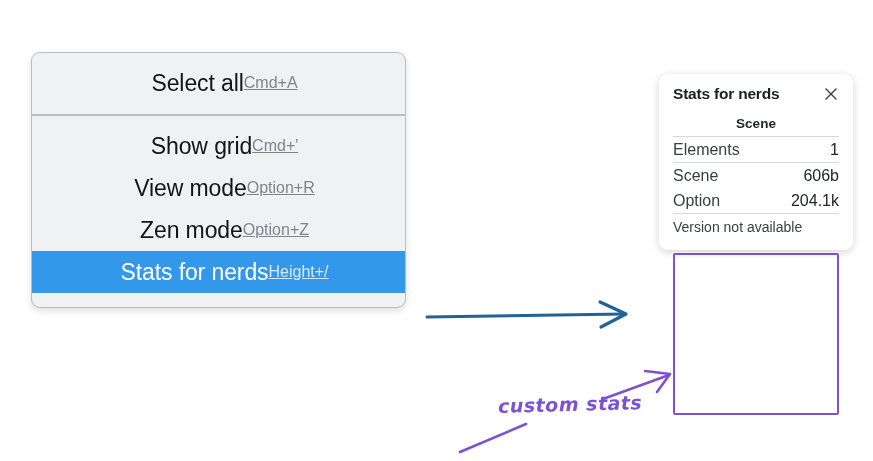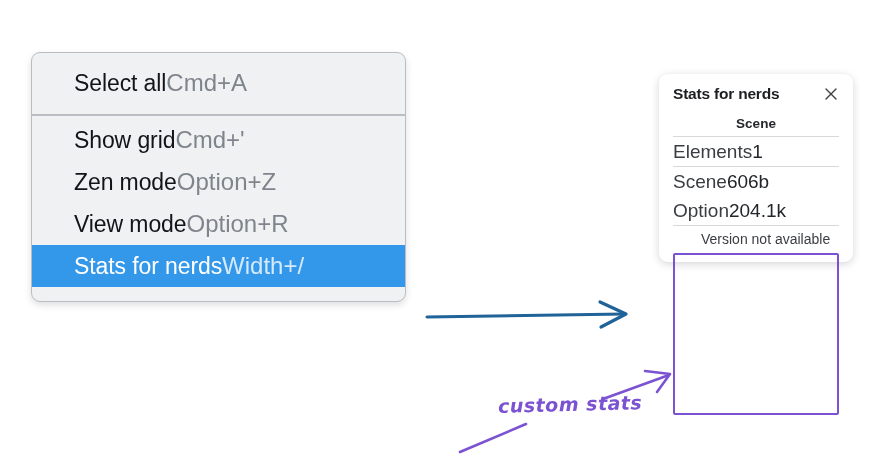--- a/index.html
+++ b/index.html
@@ -26,48 +26,49 @@
     background: #f0f1f3;
     border: 1px solid #b9bdc4;
     border-radius: 9px;
     box-shadow: 0 3px 7px rgba(0,0,0,0.13);
     overflow: hidden;
   }
   .menu-group {
     padding: 9px 0 11px 0;
   }
   .menu-group.group-top { padding: 9px 0 10px 0; }
-  .menu-group.group-bottom { padding: 3px 0 14px 0; }
+  .menu-group.group-bottom { padding: 9px 0 14px 0; }
   .menu-divider {
     height: 2px;
     background: #b9bdc4;
     width: 100%;
   }
   .menu-item {
     display: flex;
     align-items: center;
-    justify-content: flex-start;
+    justify-content: center;
     height: 42px;
     padding: 0 30px 0 42px;
     box-sizing: border-box;
     cursor: default;
   }
   .menu-item.selected {
     background: #3498ea;
   }
   .menu-label {
     font-size: 23px;
     color: #111418;
     letter-spacing: -0.1px;
     white-space: nowrap;
   }
   .menu-shortcut {
-    font-size: 24px;
+    font-size: 16px;
     color: #7f858d;
     white-space: nowrap;
+    text-decoration: underline;
   }
   .menu-item.selected .menu-label { color: #ffffff; }
   .menu-item.selected .menu-shortcut { color: #d4e9fb; }
 
   
   #stats-panel {
     position: absolute;
     left: 659px;
     top: 74px;
     width: 194px;
@@ -106,31 +107,30 @@
     padding: 4px 0 5px 0;
   }
   .section-rule {
     height: 1px;
     background: #d6d8dc;
     width: 100%;
   }
   .stat-row {
     display: flex;
     align-items: center;
-    justify-content: flex-start;
-    font-size: 19px;
+    justify-content: space-between;
+    font-size: 16px;
     color: #3a3d42;
     padding: 4px 0 3px 0;
   }
   .stat-value { color: #23262a; }
   .stat-note {
     font-size: 14px;
     color: #3a3d42;
     padding: 5px 0 1px 0;
-    margin-left: 28px;
   }
 
   
   #custom-stats-outline {
     position: absolute;
     left: 673px;
     top: 253px;
     width: 166px;
     height: 162px;
     box-sizing: border-box;
@@ -174,30 +174,30 @@
   </div>
 
   <div class="menu-divider"></div>
 
   <div class="menu-group group-bottom">
     <div class="menu-item">
       <span class="menu-label">Show grid</span>
       <span class="menu-shortcut">Cmd+'</span>
     </div>
     <div class="menu-item">
+      <span class="menu-label">View mode</span>
+      <span class="menu-shortcut">Option+R</span>
+    </div>
+    <div class="menu-item">
       <span class="menu-label">Zen mode</span>
       <span class="menu-shortcut">Option+Z</span>
     </div>
-    <div class="menu-item">
-      <span class="menu-label">View mode</span>
-      <span class="menu-shortcut">Option+R</span>
-    </div>
     <div class="menu-item selected">
       <span class="menu-label">Stats for nerds</span>
-      <span class="menu-shortcut">Width+/</span>
+      <span class="menu-shortcut">Height+/</span>
     </div>
   </div>
 
 </div>
 
 <div id="stats-panel">
 
   <div class="stats-header">
     <span class="stats-title">Stats for nerds</span>
     <span class="close-icon">

